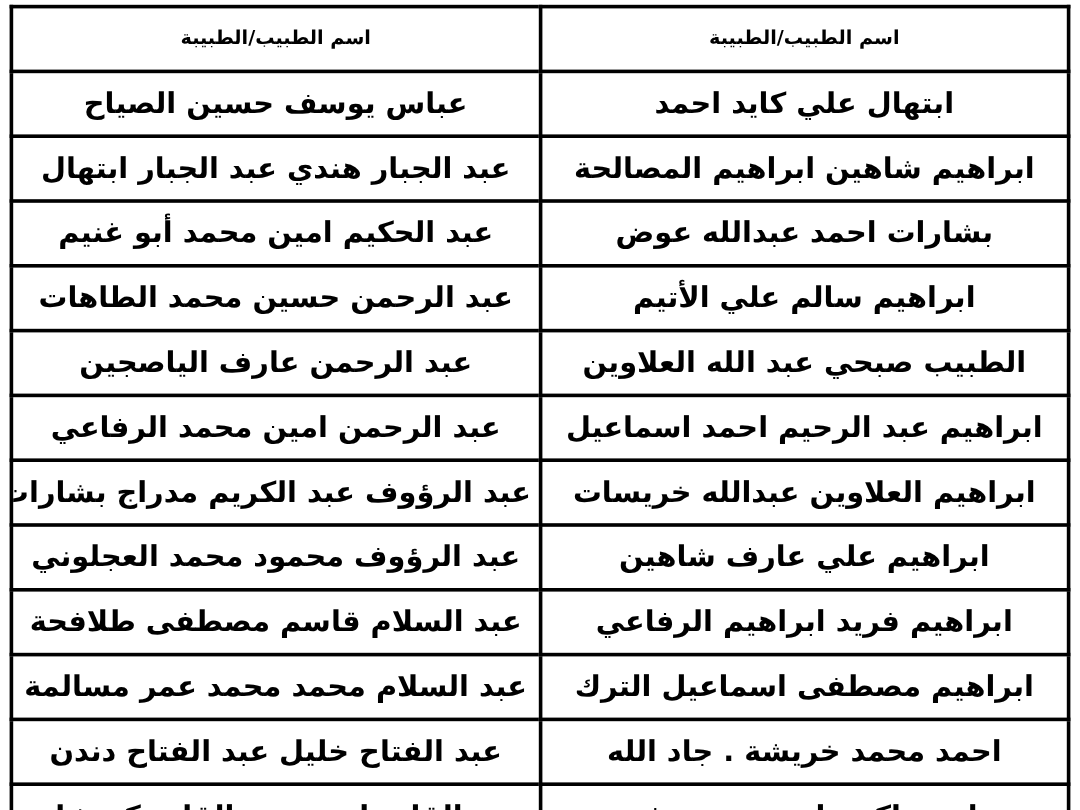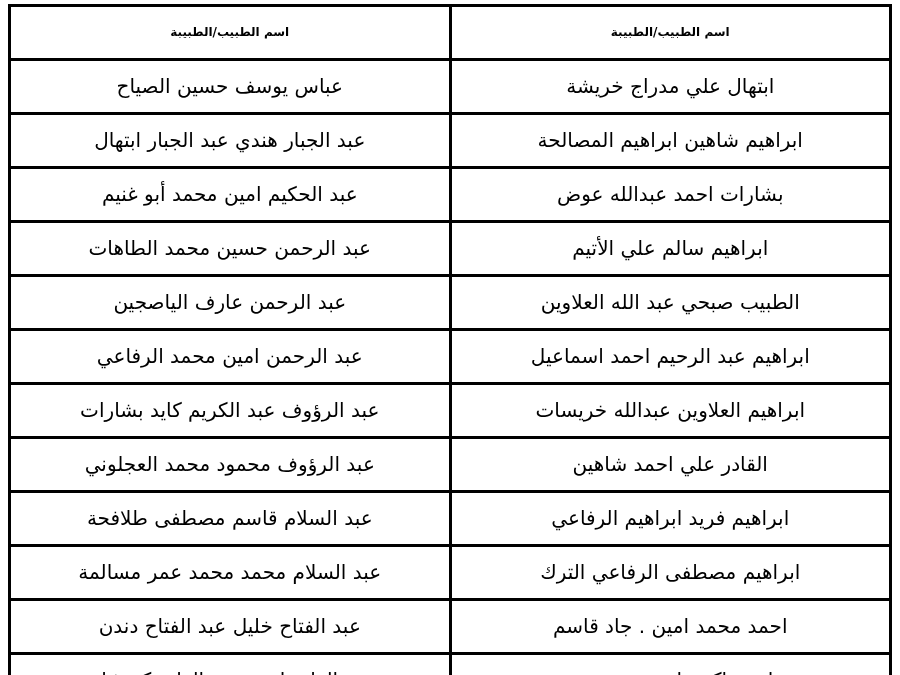--- a/index.html
+++ b/index.html
@@ -27,31 +27,31 @@
     margin: 4px auto 0 auto;
     border-collapse: collapse;
     table-layout: fixed;
     direction: rtl;
   }
   table.names-table td {
     border: 3px solid #000000;
     text-align: center;
     vertical-align: middle;
     font-family: "DejaVu Sans", sans-serif;
-    font-weight: normal;
-    font-size: 20px;
+    font-weight: bold;
+    font-size: 24px;
     color: #000000;
     height: 51px;
     padding: 0 6px;
     line-height: 1.15;
     white-space: nowrap;
     overflow: hidden;
   }
   table.names-table tr.header-row td {
-    font-size: 12px;
+    font-size: 16px;
     font-weight: bold;
   }
   .cell-text {
     display: block;
   }
 </style>
 </head>
 <body>
 
 <div class="sheet">
@@ -61,21 +61,21 @@
         <td>
           <span class="cell-text">اسم الطبيب/الطبيبة</span>
         </td>
         <td>
           <span class="cell-text">اسم الطبيب/الطبيبة</span>
         </td>
       </tr>
 
       <tr>
         <td>
-            <span class="cell-text">ابتهال علي مدراج خريشة</span>
+            <span class="cell-text">ابتهال علي كايد احمد</span>
           </td>
         <td>
             <span class="cell-text">عباس يوسف حسين الصياح</span>
           </td>
       </tr>
       <tr>
         <td>
             <span class="cell-text">ابراهيم شاهين ابراهيم المصالحة</span>
           </td>
         <td>
@@ -112,50 +112,50 @@
           </td>
         <td>
             <span class="cell-text">عبد الرحمن امين محمد الرفاعي</span>
           </td>
       </tr>
       <tr>
         <td>
             <span class="cell-text">ابراهيم العلاوين عبدالله خريسات</span>
           </td>
         <td>
-            <span class="cell-text">عبد الرؤوف عبد الكريم كايد بشارات</span>
+            <span class="cell-text">عبد الرؤوف عبد الكريم مدراج بشارات</span>
           </td>
       </tr>
       <tr>
         <td>
-            <span class="cell-text">القادر علي احمد شاهين</span>
+            <span class="cell-text">ابراهيم علي عارف شاهين</span>
           </td>
         <td>
             <span class="cell-text">عبد الرؤوف محمود محمد العجلوني</span>
           </td>
       </tr>
       <tr>
         <td>
             <span class="cell-text">ابراهيم فريد ابراهيم الرفاعي</span>
           </td>
         <td>
             <span class="cell-text">عبد السلام قاسم مصطفى طلافحة</span>
           </td>
       </tr>
       <tr>
         <td>
-            <span class="cell-text">ابراهيم مصطفى الرفاعي الترك</span>
+            <span class="cell-text">ابراهيم مصطفى اسماعيل الترك</span>
           </td>
         <td>
             <span class="cell-text">عبد السلام محمد محمد عمر مسالمة</span>
           </td>
       </tr>
       <tr>
         <td>
-            <span class="cell-text">احمد محمد امين . جاد قاسم</span>
+            <span class="cell-text">احمد محمد خريشة . جاد الله</span>
           </td>
         <td>
             <span class="cell-text">عبد الفتاح خليل عبد الفتاح دندن</span>
           </td>
       </tr>
       <tr>
         <td>
             <span class="cell-text">احمد اكرم ادريس يوسف</span>
           </td>
         <td>

